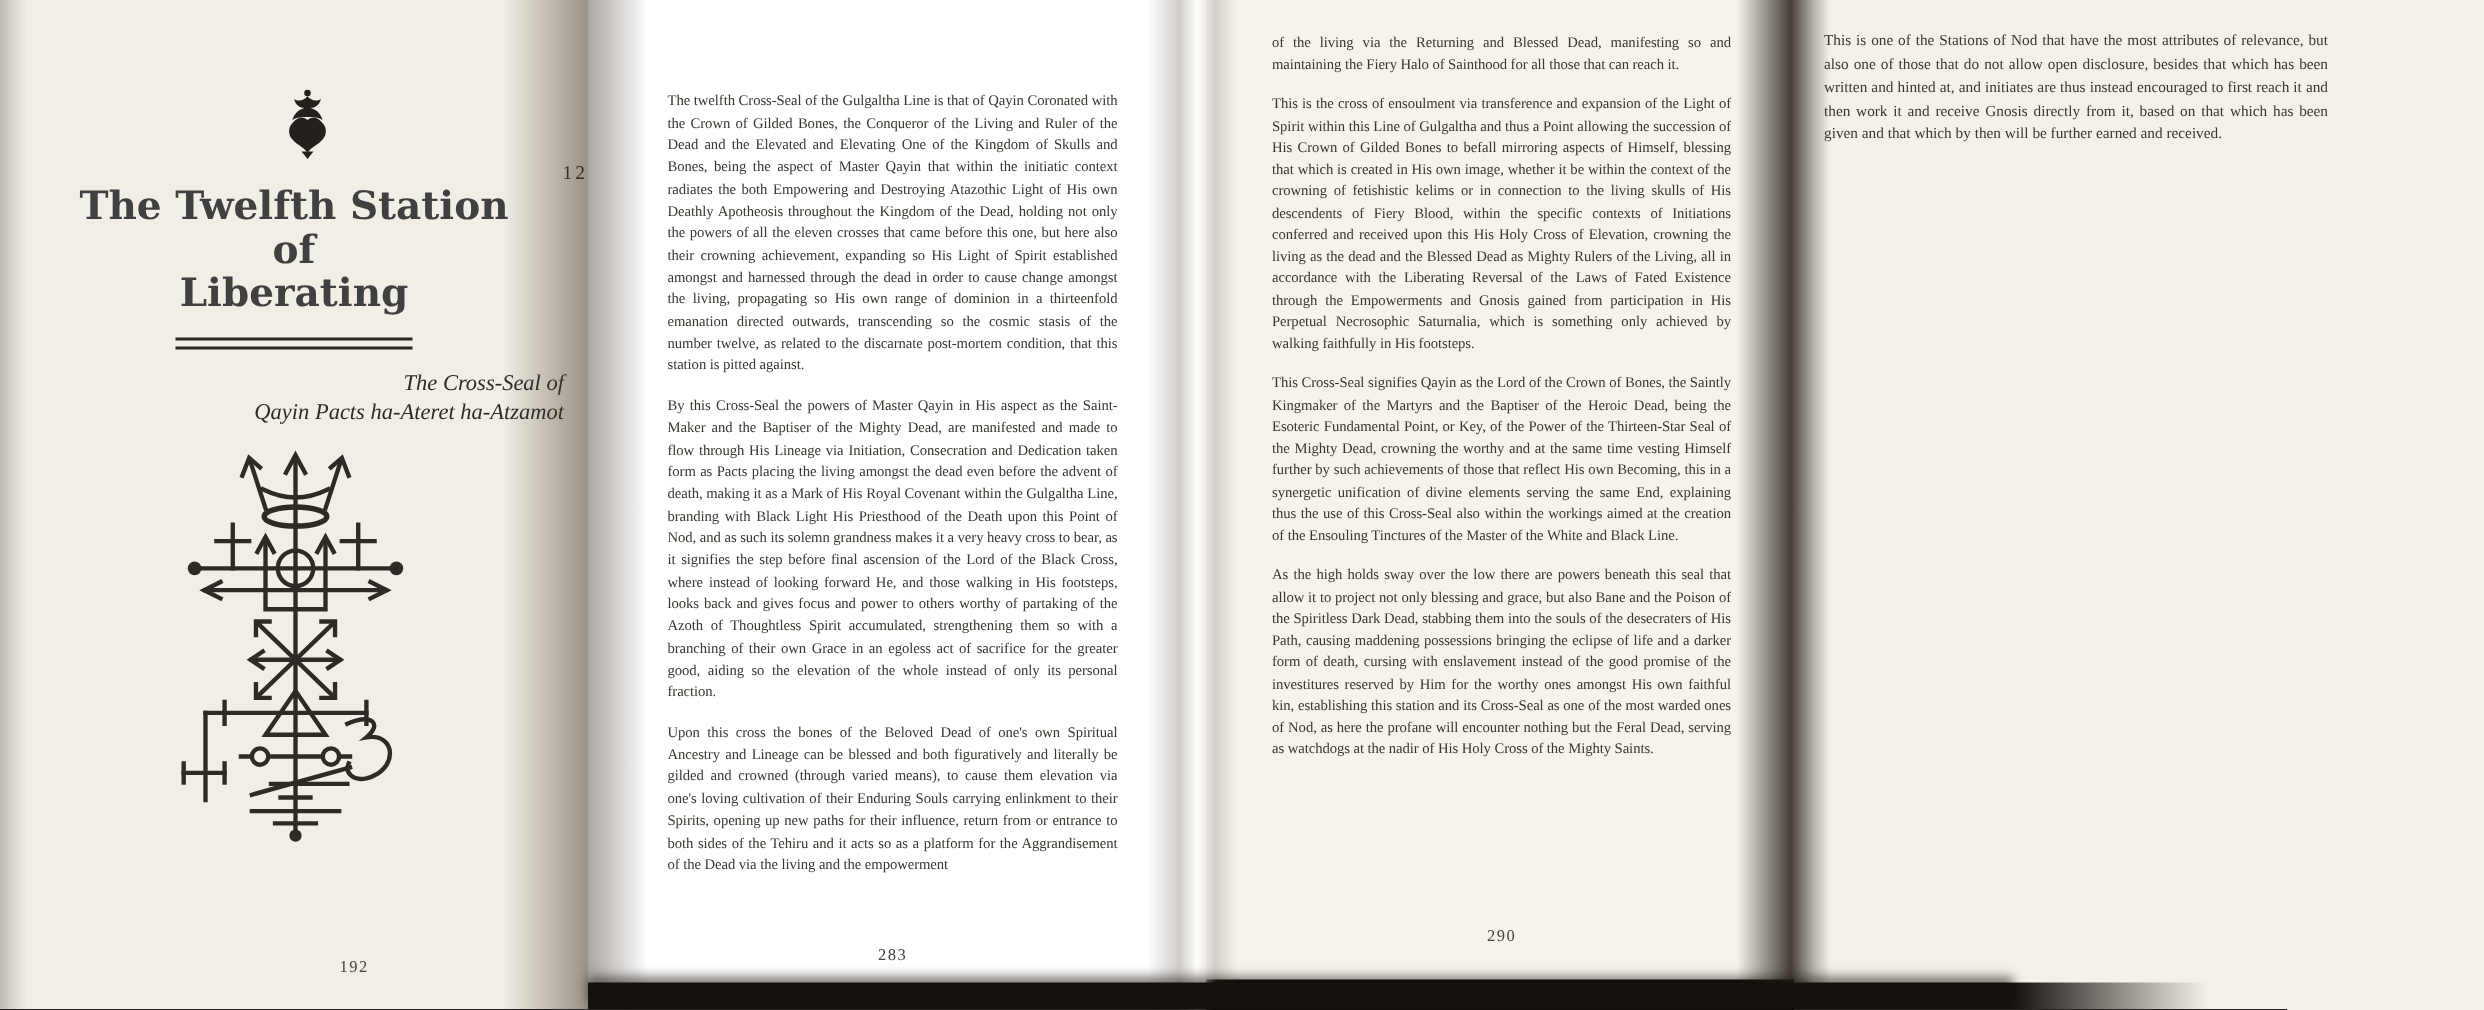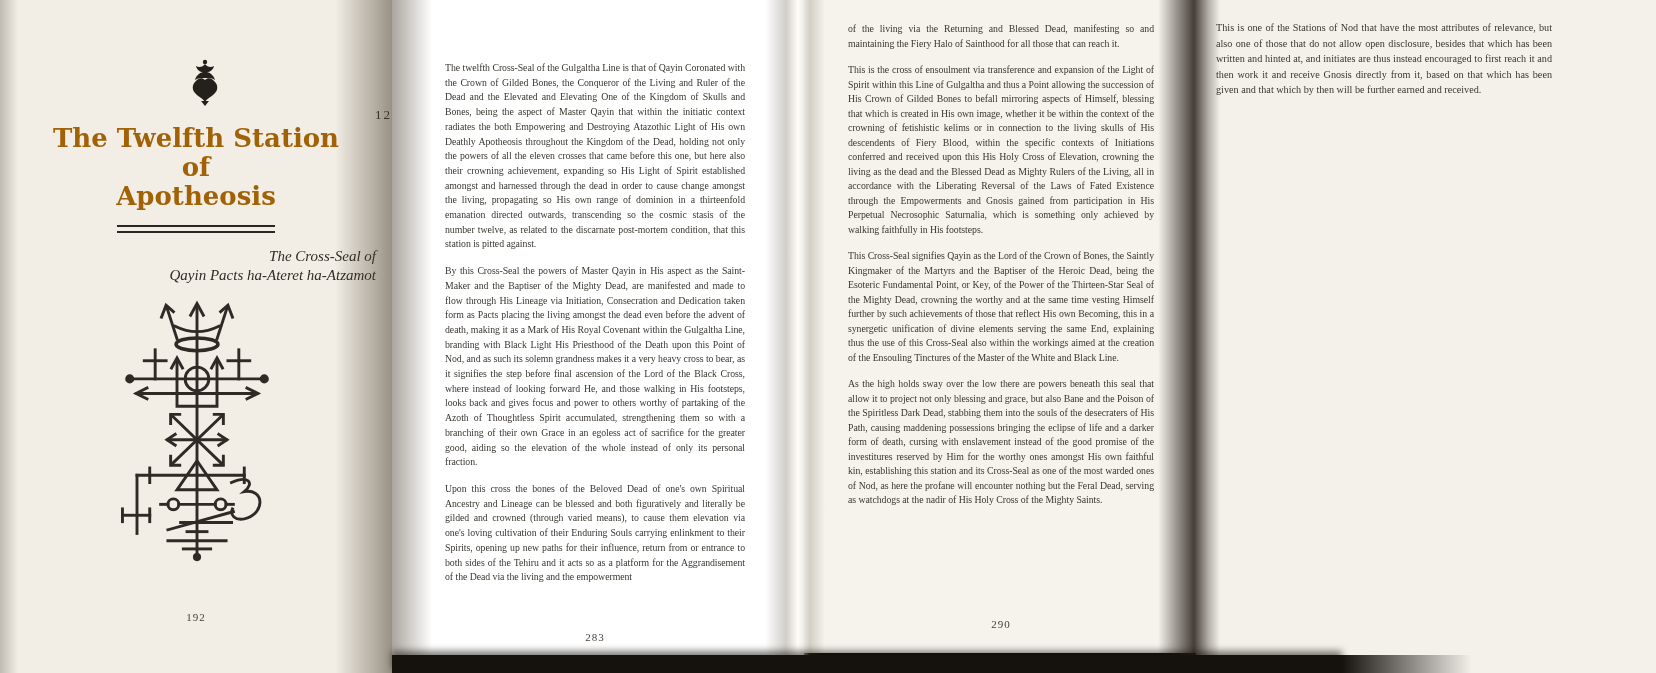--- a/index.html
+++ b/index.html
@@ -10,29 +10,29 @@
   .page-193  {left:392px;width:412px;height:673px;background:#ffffff;}
   .page-194  {left:804px;width:392px;height:653px;background:#f5f3ec;}
   .page-right{left:1196px;width:460px;height:673px;background:#f3f1ea;}
 
   
   .ornament{position:absolute;left:185px;top:57px;width:40px;height:48px;}
   .chapter-number{position:absolute;top:107px;left:0;width:392px;text-align:right;
       font-size:13px;letter-spacing:2px;color:#2a2722;}
   .chapter-title{position:absolute;top:124px;left:36px;width:320px;margin:0;text-align:center;
       font-family:"DejaVu Serif","Liberation Serif",serif;font-weight:700;
-      font-size:26px;line-height:29px;color:#a16207;}
+      font-size:26px;line-height:29px;color:#404040;}
   .double-rule{position:absolute;top:225px;left:117px;width:158px;height:4px;
       border-top:2px solid #2a2722;border-bottom:2px solid #2a2722;}
   .subtitle{position:absolute;top:247px;left:16px;width:360px;text-align:right;
       font-style:italic;font-size:15px;line-height:19px;color:#2e2b26;}
   .seal{position:absolute;left:97px;top:290px;width:200px;height:276px;}
   .seal svg{width:100%;height:100%;}
   .pagenum{position:absolute;font-size:11px;color:#45413a;letter-spacing:1px;text-align:center;}
-  .pagenum-192{left:0;top:611px;width:392px;}
+  .pagenum-192{left:0;top:639px;width:392px;padding-left:40px;}
   .pagenum-193{left:53px;top:631px;width:300px;}
   .pagenum-194{left:44px;top:618px;width:306px;}
 
   
   .bodytext p{text-align:justify;color:#3a362f;margin:0 0 12px 0;hyphens:none;}
   .page-193 .bodytext{position:absolute;left:53px;top:61px;width:300px;
       font-size:9.8px;line-height:14.7px;letter-spacing:-0.05px;}
   .page-194 .bodytext{position:absolute;left:44px;top:22px;width:306px;
       font-size:9.8px;line-height:14.5px;letter-spacing:-0.05px;}
   .page-right .bodytext{position:absolute;left:20px;top:20px;width:336px;
@@ -70,21 +70,21 @@
           <path d="M20 7c-2 3-6 4-9 2 1 4 4 6 7 6-4 1-7 4-8 8 3-2 6-2 10-2s7 0 10 2c-1-4-4-7-8-8 3 0 6-2 7-6-3 2-7 1-9-2z"></path>
           <path d="M10 25c-3 3-3 8 0 11 3 4 8 5 10 9 2-4 7-5 10-9 3-3 3-8 0-11-3-4-7-5-10-2-3-3-7-2-10 2z"></path>
           <path d="M16 44h8l-4 5z"></path>
         </g>
       </svg>
     </div>
     <div class="chapter-number">12</div>
     <h1 class="chapter-title">
       <span>The Twelfth Station</span><br>
       <span>of</span><br>
-      <span>Apotheosis</span>
+      <span>Liberating</span>
     </h1>
     <div class="double-rule"></div>
     <div class="subtitle">
       <span>The Cross-Seal of</span><br>
       <span>Qayin Pacts ha-Ateret ha-Atzamot</span>
     </div>
 
     <div class="seal">
       <svg viewBox="0 0 220 300" fill="none" stroke="#2e2b26" stroke-width="3.2" stroke-linecap="square">
 

